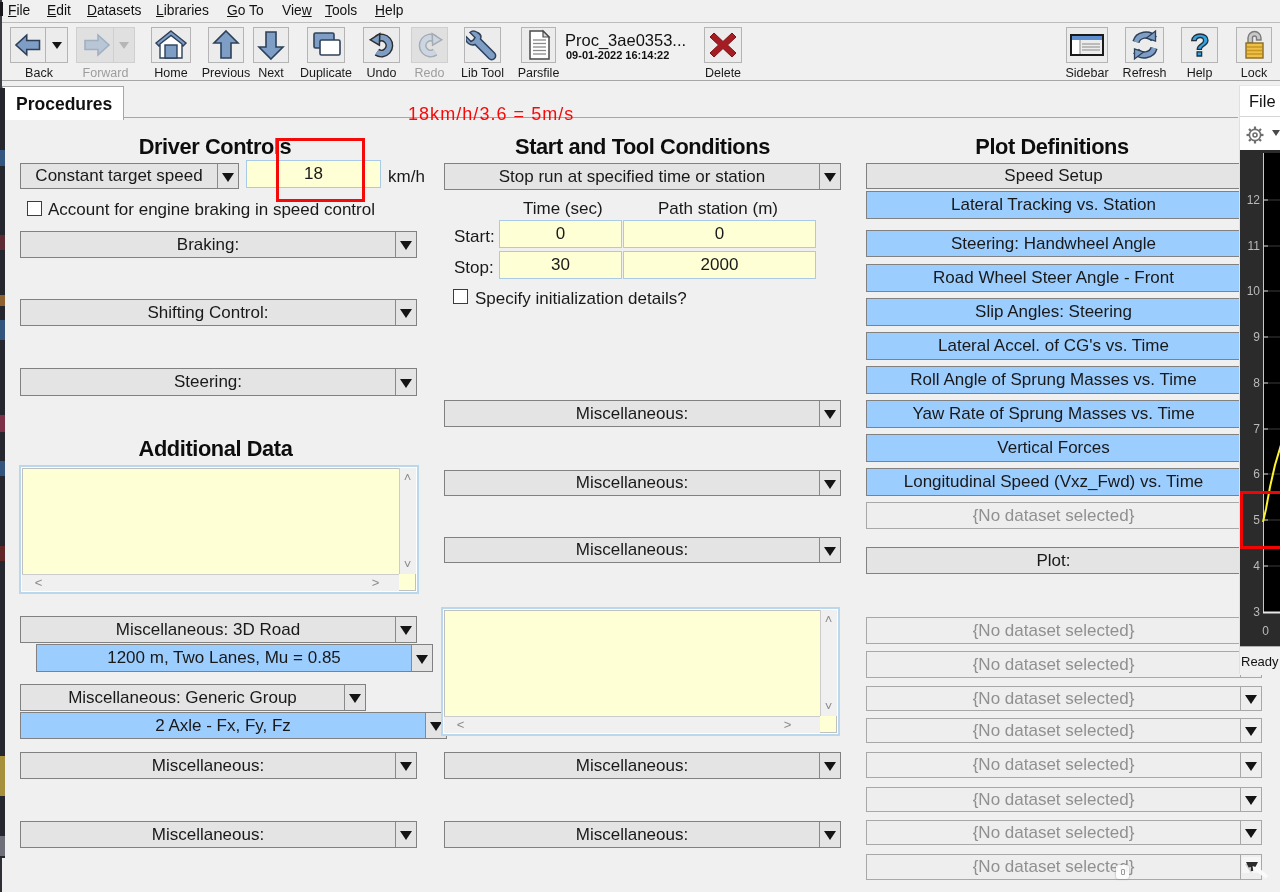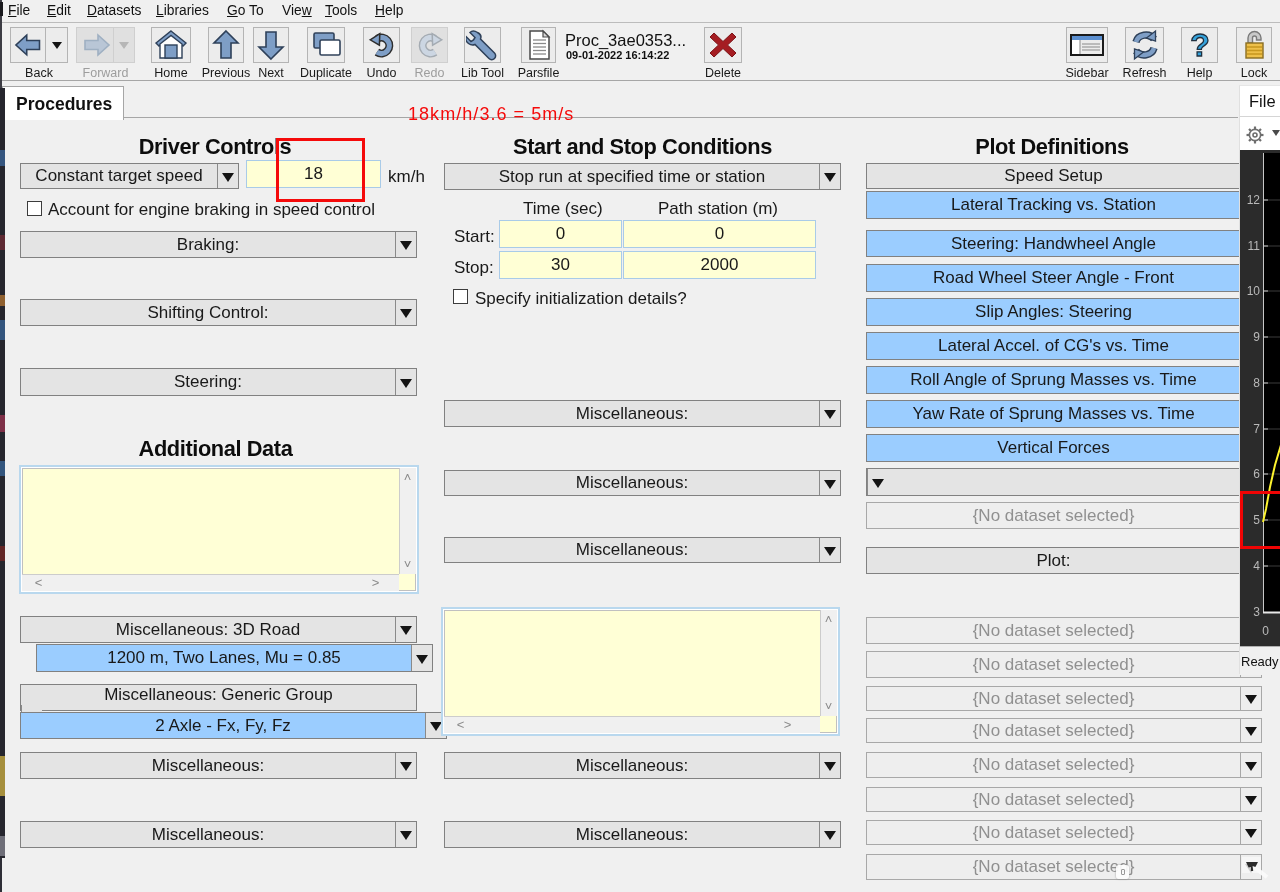--- a/index.html
+++ b/index.html
@@ -226,38 +226,38 @@
   <div class="sbarrow" style="right:33px;bottom:1px;">˃</div>
 </div>
 <div class="combo" style="left:20px;top:616px;width:397px;height:27px;text-align:right;">
     <div class="main">Miscellaneous: 3D Road</div>
     <div class="arr"></div>
   </div>
 <div class="combo blue" style="left:36px;top:644px;width:397px;height:28px;">
     <div class="main">1200 m, Two Lanes, Mu = 0.85</div>
     <div class="arr"></div>
   </div>
-<div class="combo" style="left:20px;top:684px;width:397px;height:27px;flex-direction:column;">
+<div class="combo" style="left:20px;top:684px;width:346px;height:27px;">
     <div class="main">Miscellaneous: Generic Group</div>
     <div class="arr"></div>
   </div>
 <div class="combo blue" style="left:20px;top:712px;width:427px;height:27px;">
     <div class="main">2 Axle - Fx, Fy, Fz</div>
     <div class="arr"></div>
   </div>
 <div class="combo" style="left:20px;top:752px;width:397px;height:27px;">
     <div class="main">Miscellaneous:</div>
     <div class="arr"></div>
   </div>
 <div class="combo" style="left:20px;top:821px;width:397px;height:27px;">
     <div class="main">Miscellaneous:</div>
     <div class="arr"></div>
   </div>
 
-<div class="hdr" style="left:444px;top:134px;width:397px;">Start and Stop Conditions</div>
+<div class="hdr" style="left:444px;top:134px;width:397px;">Start and Tool Conditions</div>
 <div class="combo" style="left:444px;top:163px;width:397px;height:27px;">
     <div class="main">Stop run at specified time or station</div>
     <div class="arr"></div>
   </div>
 <div class="lbl" style="left:523px;top:199px;">Time (sec)</div>
 <div class="lbl" style="left:658px;top:199px;">Path station (m)</div>
 <div class="lbl" style="left:454px;top:227px;">Start:</div>
 <div class="yfield" style="left:499px;top:220px;width:123px;height:28px;">0</div>
 <div class="yfield" style="left:623px;top:220px;width:193px;height:28px;">0</div>
 <div class="lbl" style="left:454px;top:258px;">Stop:</div>
@@ -326,20 +326,21 @@
   </div>
 <div class="combo blue" style="left:866px;top:400px;width:396px;height:28px;">
     <div class="main">Yaw Rate of Sprung Masses vs. Time</div>
     <div class="arr"></div>
   </div>
 <div class="combo blue" style="left:866px;top:434px;width:396px;height:28px;">
     <div class="main">Vertical Forces</div>
     <div class="arr"></div>
   </div>
 <div class="combo blue" style="left:866px;top:468px;width:396px;height:28px;">
+    <div class="main">Longitudinal Speed (Vxz_Fwd) vs. Time</div>
     <div class="arr"></div>
   </div>
 <div class="nods" style="left:866px;top:502px;width:396px;height:27px;">
     <div class="txt">{No dataset selected}</div>
     <div class="arr"></div>
   </div>
 <div class="combo" style="left:866px;top:547px;width:396px;height:27px;">
     <div class="main">Plot:</div>
     <div class="arr"></div>
   </div>

